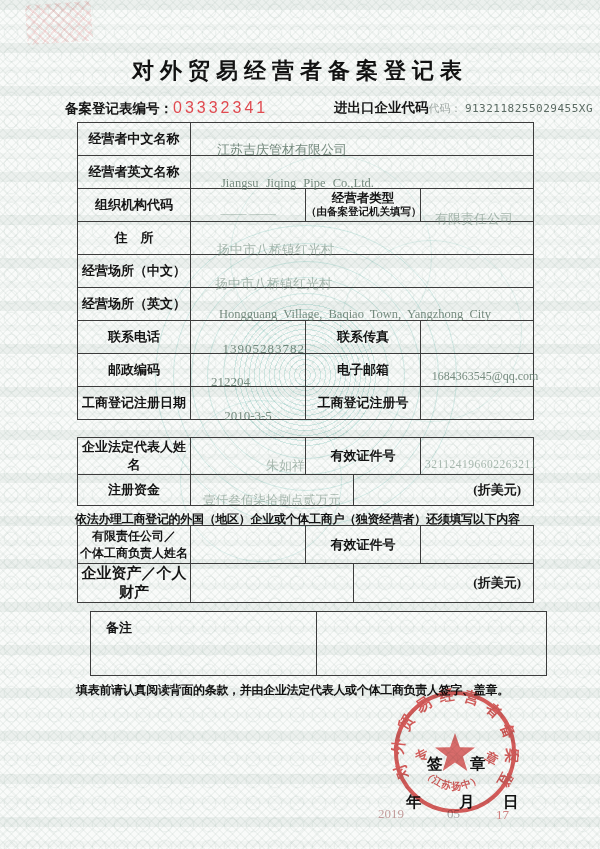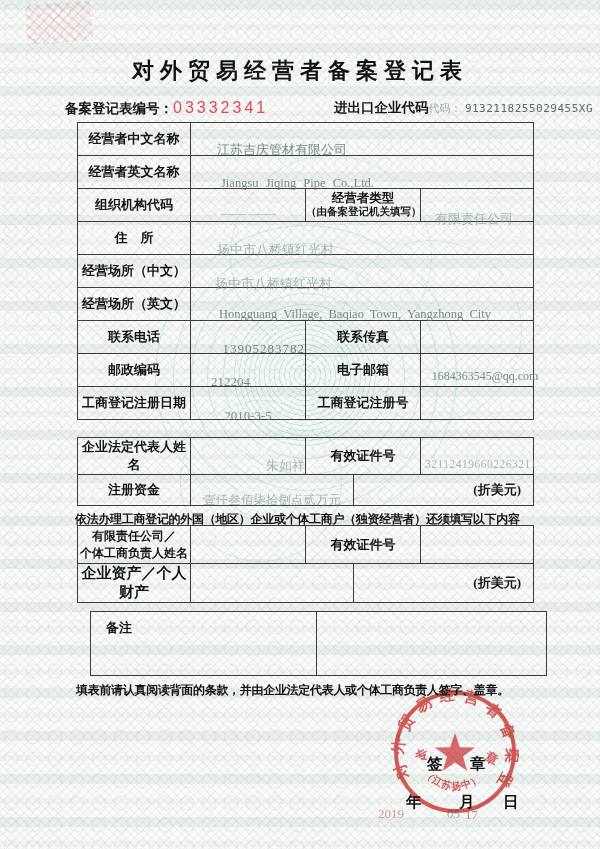--- a/index.html
+++ b/index.html
@@ -47,21 +47,21 @@
   .footnote{position:absolute;left:76px;top:682px;z-index:2;font-weight:bold;font-size:12px;letter-spacing:-0.3px;white-space:nowrap;color:#121212;}
   
   .sig{position:absolute;z-index:2;font-weight:bold;color:#101010;white-space:nowrap;}
   .sig-authority{left:403px;top:714px;font-size:15.5px;letter-spacing:2px;}
   .sig-seal{left:427px;top:754px;font-size:15.5px;letter-spacing:6px;}
   .sig-ymd{font-size:15.5px;}
   .y-lab{left:406px;top:792px;}  .m-lab{left:459px;top:792px;}  .d-lab{left:503px;top:792px;}
   .date-num{position:absolute;z-index:2;font-size:13px;font-weight:normal;}
   .dn-year{left:378px;top:806px;color:rgba(185,140,140,0.85);}
   .dn-month{left:447px;top:806px;color:rgba(150,150,150,0.85);}
-  .dn-day{left:465px;top:807px;color:rgba(205,115,115,0.9);}
+  .dn-day{left:496px;top:807px;color:rgba(205,115,115,0.9);}
   .stamp-svg{position:absolute;left:391px;top:688px;z-index:3;opacity:.85;mix-blend-mode:multiply;}
 </style>
 </head>
 <body>
 
 <div class="page">
 
   <div class="wm-bands"></div>
   <div class="wm-dots"></div>
   <div class="ring" style="left:155px;top:225px;width:300px;height:300px;"></div>

